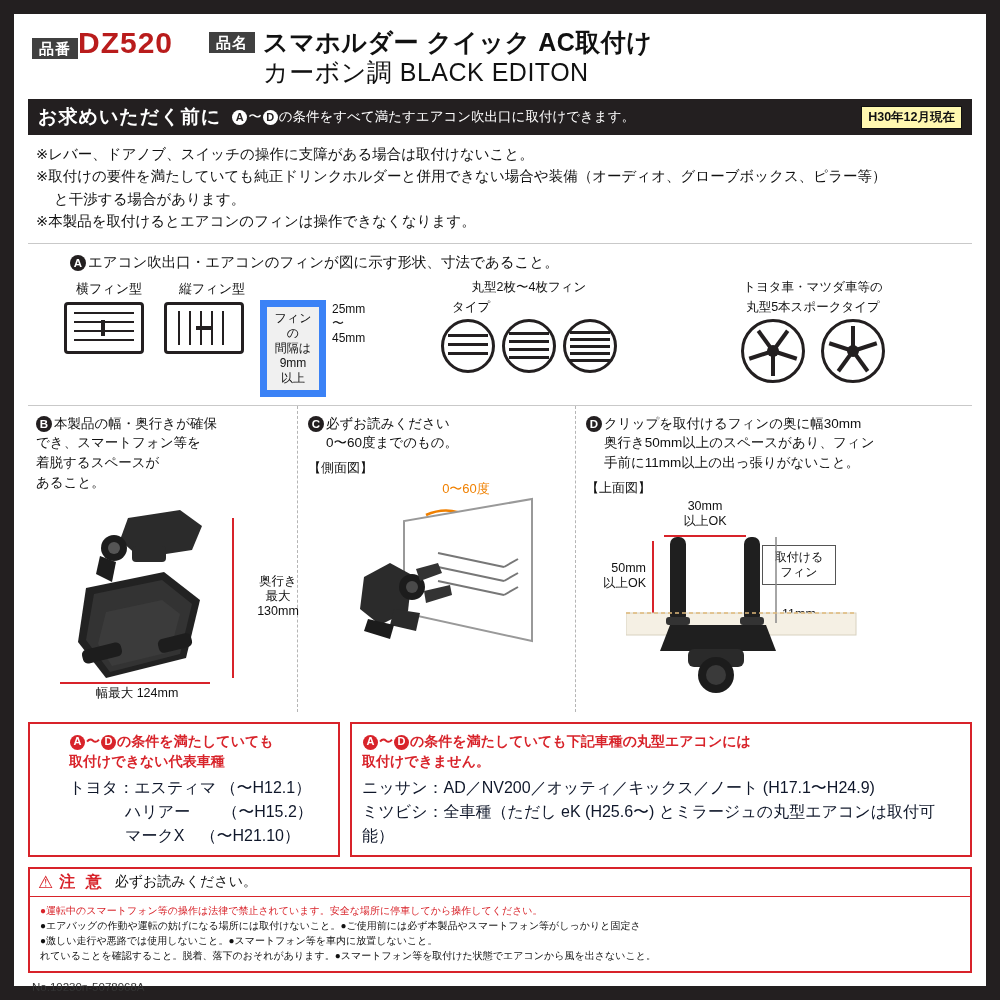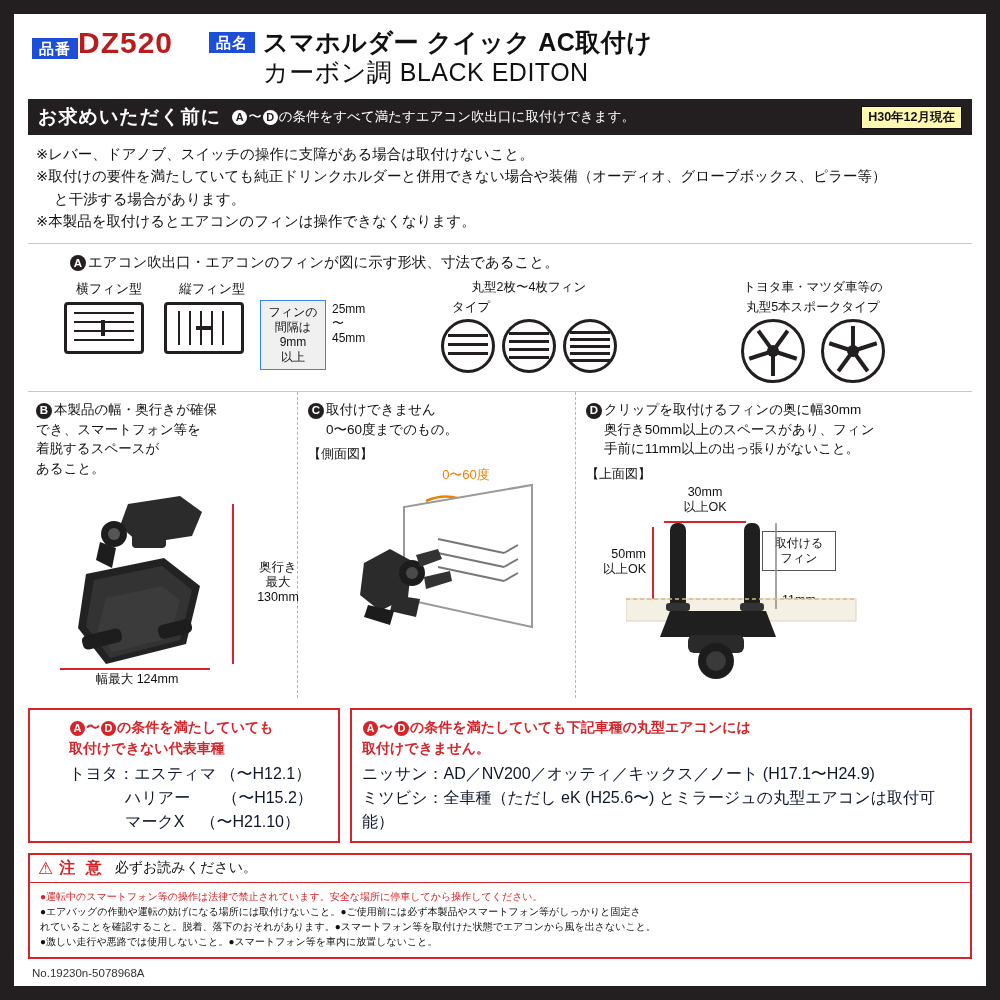--- a/index.html
+++ b/index.html
@@ -10,21 +10,21 @@
     overflow:hidden;
   }
   .page{
     position:absolute;left:14px;top:14px;width:972px;height:972px;
     background:#ffffff;
     box-sizing:border-box;
   }
   
   .hdr{padding:14px 18px 2px 18px;display:flex;align-items:flex-start;}
   .tag{
-    display:inline-block;background:#1d4ed8;color:#fff;font-size:15px;font-weight:bold;
+    display:inline-block;background:#404040;color:#fff;font-size:15px;font-weight:bold;
     padding:3px 7px;line-height:1;letter-spacing:1px;vertical-align:middle;
   }
   .code{font-size:30px;font-weight:bold;color:#b91c1c;line-height:1;letter-spacing:1px;}
   .namewrap{margin-left:36px;}
   .prodname{font-size:25px;font-weight:bold;color:#111;line-height:1.18;letter-spacing:0.5px;display:inline;vertical-align:middle;margin-left:8px;}
   .prodname2{font-size:25px;font-weight:normal;color:#111;line-height:1.18;letter-spacing:0.5px;margin-left:4px;}
 
   
   .band{
     margin:10px 14px 0 14px;background:#231f20;color:#fff;
@@ -67,21 +67,21 @@
 
   .vent-h{width:74px;height:46px;border:3px solid #231f20;border-radius:4px;position:relative;background:#fff;}
   .vent-h .ln{position:absolute;left:7px;right:7px;height:2px;background:#231f20;}
   .vent-h .vbar{position:absolute;width:4px;height:16px;background:#231f20;left:34px;top:15px;}
 
   .vent-v{width:74px;height:46px;border:3px solid #231f20;border-radius:4px;position:relative;background:#fff;}
   .vent-v .cl{position:absolute;top:6px;bottom:6px;width:2px;background:#231f20;}
   .vent-v .hbar{position:absolute;height:4px;width:16px;background:#231f20;top:21px;left:29px;}
 
   .graybox{
-    border:1px solid #3b82f6;background:#f0f0f0;font-size:12px;line-height:1.25;
+    border:7px solid #3b82f6;background:#f0f0f0;font-size:12px;line-height:1.25;
     text-align:center;padding:4px 5px;color:#111;
   }
   .round-vents{display:flex;gap:7px;}
   .rv{width:48px;height:48px;border:3px solid #231f20;border-radius:50%;position:relative;background:#fff;}
   .rv i{position:absolute;left:4px;right:4px;height:2.5px;background:#231f20;display:block;}
   .spoke{width:58px;height:58px;border:3px solid #231f20;border-radius:50%;position:relative;background:#fff;}
   .spoke .hub{position:absolute;left:50%;top:50%;width:12px;height:12px;margin:-6px 0 0 -6px;border-radius:50%;background:#231f20;}
   .spoke s{position:absolute;left:50%;top:50%;width:4px;height:25px;background:#231f20;transform-origin:50% 0;display:block;}
 
   .dimtxt{font-size:12px;color:#111;line-height:1.2;text-align:left;}
@@ -281,21 +281,21 @@
           <div>130mm</div>
         </div>
         
         <div class="redline" style="left:24px;top:186px;width:150px;height:2px;"></div>
         <div class="dimlabel" style="left:16px;top:190px;width:170px;">幅最大 124mm</div>
       </div>
     </div>
 
     <div class="colC">
       <div class="coltxt">
-        <span class="circ-dark">C</span><span>取付けできません</span>
+        <span class="circ-dark">C</span><span>必ずお読みください</span>
         <div style="padding-left:18px;">0〜60度までのもの。</div>
       </div>
       <div class="viewtag">【側面図】</div>
 
       <div class="photo">
         <div class="dimlabel orng" style="left:118px;top:0px;width:80px;font-size:13px;">0〜60度</div>
         <svg width="256" height="190" viewBox="0 0 256 190">
           <path d="M118 34 q22 -10 44 2" stroke="#f08000" stroke-width="2.5" fill="none"></path>
           <path d="M160 30 l8 8 l-10 4 z" fill="#f08000"></path>
           <path d="M96 40 L96 132 L224 160 L224 18 Z" fill="#ffffff" stroke="#999" stroke-width="2"></path>
@@ -398,19 +398,19 @@
 
   <div class="caution">
     <div class="caution-head">
       <span class="warnicon">⚠</span>
       <span class="caution-title">注 意</span>
       <span class="caution-sub">必ずお読みください。</span>
     </div>
     <div class="caution-body">
       <p class="r">●運転中のスマートフォン等の操作は法律で禁止されています。安全な場所に停車してから操作してください。</p>
       <p>●エアバッグの作動や運転の妨げになる場所には取付けないこと。●ご使用前には必ず本製品やスマートフォン等がしっかりと固定さ</p>
+      <p>●激しい走行や悪路では使用しないこと。●スマートフォン等を車内に放置しないこと。</p>
       <p>れていることを確認すること。脱着、落下のおそれがあります。●スマートフォン等を取付けた状態でエアコンから風を出さないこと。</p>
-      <p>●激しい走行や悪路では使用しないこと。●スマートフォン等を車内に放置しないこと。</p>
     </div>
   </div>
 
   <div class="footer-no">No.19230n-5078968A</div>
 </div>
 
 </body></html>

